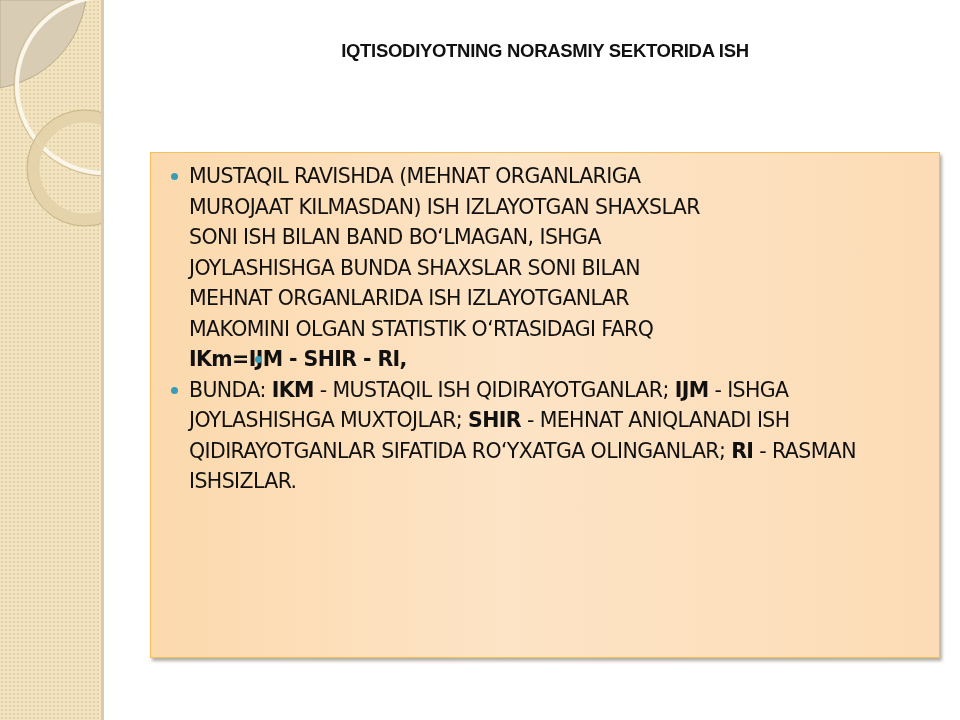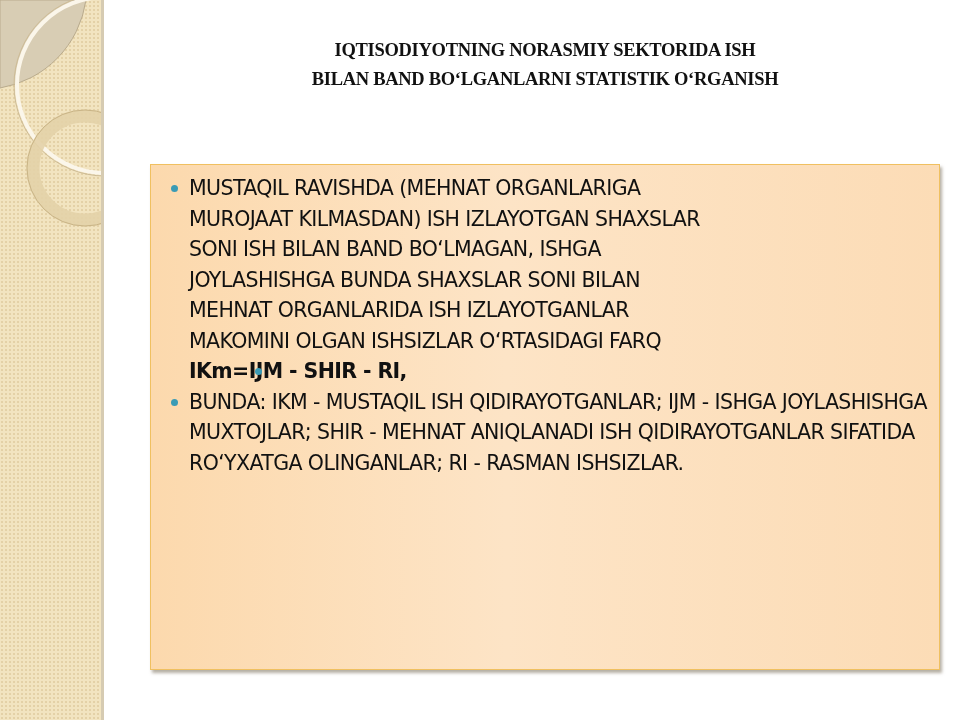--- a/index.html
+++ b/index.html
@@ -4,61 +4,60 @@
 <style>
   html, body { margin:0; padding:0; }
   body { width:960px; height:720px; position:relative; background:#ffffff; overflow:hidden; font-family:"DejaVu Sans", sans-serif; }
   .side-panel { position:absolute; left:0; top:0; width:104px; height:720px;
     background-color:#f2e4c0;
     background-image: radial-gradient(rgba(200,175,120,0.35) 1px, transparent 1.2px);
     background-size:4px 4px;
     border-right:3px solid #d6cbb2; box-sizing:border-box; overflow:hidden; }
   .side-panel svg { position:absolute; left:0; top:0; }
   .title { position:absolute; left:140px; top:36px; width:810px; text-align:center;
-    font-family:Liberation Serif, serif; font-weight:bold; font-size:18.5px; line-height:29px; color:#111; letter-spacing:-0.3px; }
+    font-family:Liberation Sans, sans-serif; font-weight:bold; font-size:18.5px; line-height:29px; color:#111; letter-spacing:-0.3px; }
   .content-box { position:absolute; left:150px; top:152px; width:790px; height:506px;
     box-sizing:border-box; border:1px solid #f0c060;
     background: linear-gradient(90deg, #fcd9ad 0%, #fde4c6 45%, #fcdcb6 100%);
-    box-shadow: 2px 3px 3px rgba(120,110,90,0.55); margin-top: 12px; }
+    box-shadow: 2px 3px 3px rgba(120,110,90,0.55); }
   .bullets { position:absolute; left:18px; top:8px; right:10px; margin:0; padding:0; list-style:none;
     font-family:"DejaVu Sans", sans-serif; font-size:20.5px; line-height:30.5px; color:#111; letter-spacing:-0.6px; }
   .bullets li { position:relative; padding-left:20px; margin:0; }
   .bullet-dot { position:absolute; left:2px; top:12px; width:7px; height:7px; border-radius:50%; background:#3a9bb5; }
   .formula { font-weight:bold; margin-top:8px; margin-bottom:6px; }
   .formula .bullet-dot { left:86px; }
-  .b { font-weight:normal; }
+  .b { font-weight:bold; }
 </style>
 </head>
 <body>
 
 <div class="side-panel">
   <svg width="104" height="720">
     <path d="M0,88 A104,104 0 0 0 86,0 L0,0 Z" fill="#d8cdb4" stroke="#b9ab8d" stroke-width="1"></path>
     <circle cx="105" cy="85" r="88" fill="none" stroke="#fbf6ea" stroke-width="4"></circle>
     <circle cx="105" cy="85" r="91" fill="none" stroke="#cdbb95" stroke-width="1"></circle>
     <circle cx="85" cy="168" r="52" fill="none" stroke="#e3d2a8" stroke-width="13" opacity="0.9"></circle>
     <circle cx="85" cy="168" r="58" fill="none" stroke="#c9b486" stroke-width="1"></circle>
   </svg>
 </div>
 
 <div class="title">
   <div>IQTISODIYOTNING NORASMIY SEKTORIDA ISH</div>
-  <div>BILAN BAND BO‘LGANLARNI STATISTIK O‘RGANISH</div>
 </div>
 
 <div class="content-box">
   <ul class="bullets">
     <li>
       <span class="bullet-dot"></span>
       <div>MUSTAQIL RAVISHDA (MEHNAT ORGANLARIGA</div>
       <div>MUROJAAT KILMASDAN) ISH IZLAYOTGAN SHAXSLAR</div>
       <div>SONI ISH BILAN BAND BO‘LMAGAN, ISHGA</div>
       <div>JOYLASHISHGA BUNDA SHAXSLAR SONI BILAN</div>
       <div>MEHNAT ORGANLARIDA ISH IZLAYOTGANLAR</div>
-      <div>MAKOMINI OLGAN ISHSIZLAR O‘RTASIDAGI FARQ</div>
+      <div>MAKOMINI OLGAN STATISTIK O‘RTASIDAGI FARQ</div>
     </li>
     <li class="formula">
       <span class="bullet-dot"></span>
       <span>IKm=IJM - SHIR - RI,</span>
     </li>
     <li>
       <span class="bullet-dot"></span>
       <span>BUNDA: </span><span class="b">IKM</span><span> - MUSTAQIL ISH QIDIRAYOTGANLAR; </span><span class="b">IJM</span><span> - ISHGA JOYLASHISHGA MUXTOJLAR; </span><span class="b">SHIR</span><span> - MEHNAT ANIQLANADI ISH QIDIRAYOTGANLAR SIFATIDA RO‘YXATGA OLINGANLAR; </span><span class="b">RI</span><span> - RASMAN ISHSIZLAR.</span>
     </li>
   </ul>

